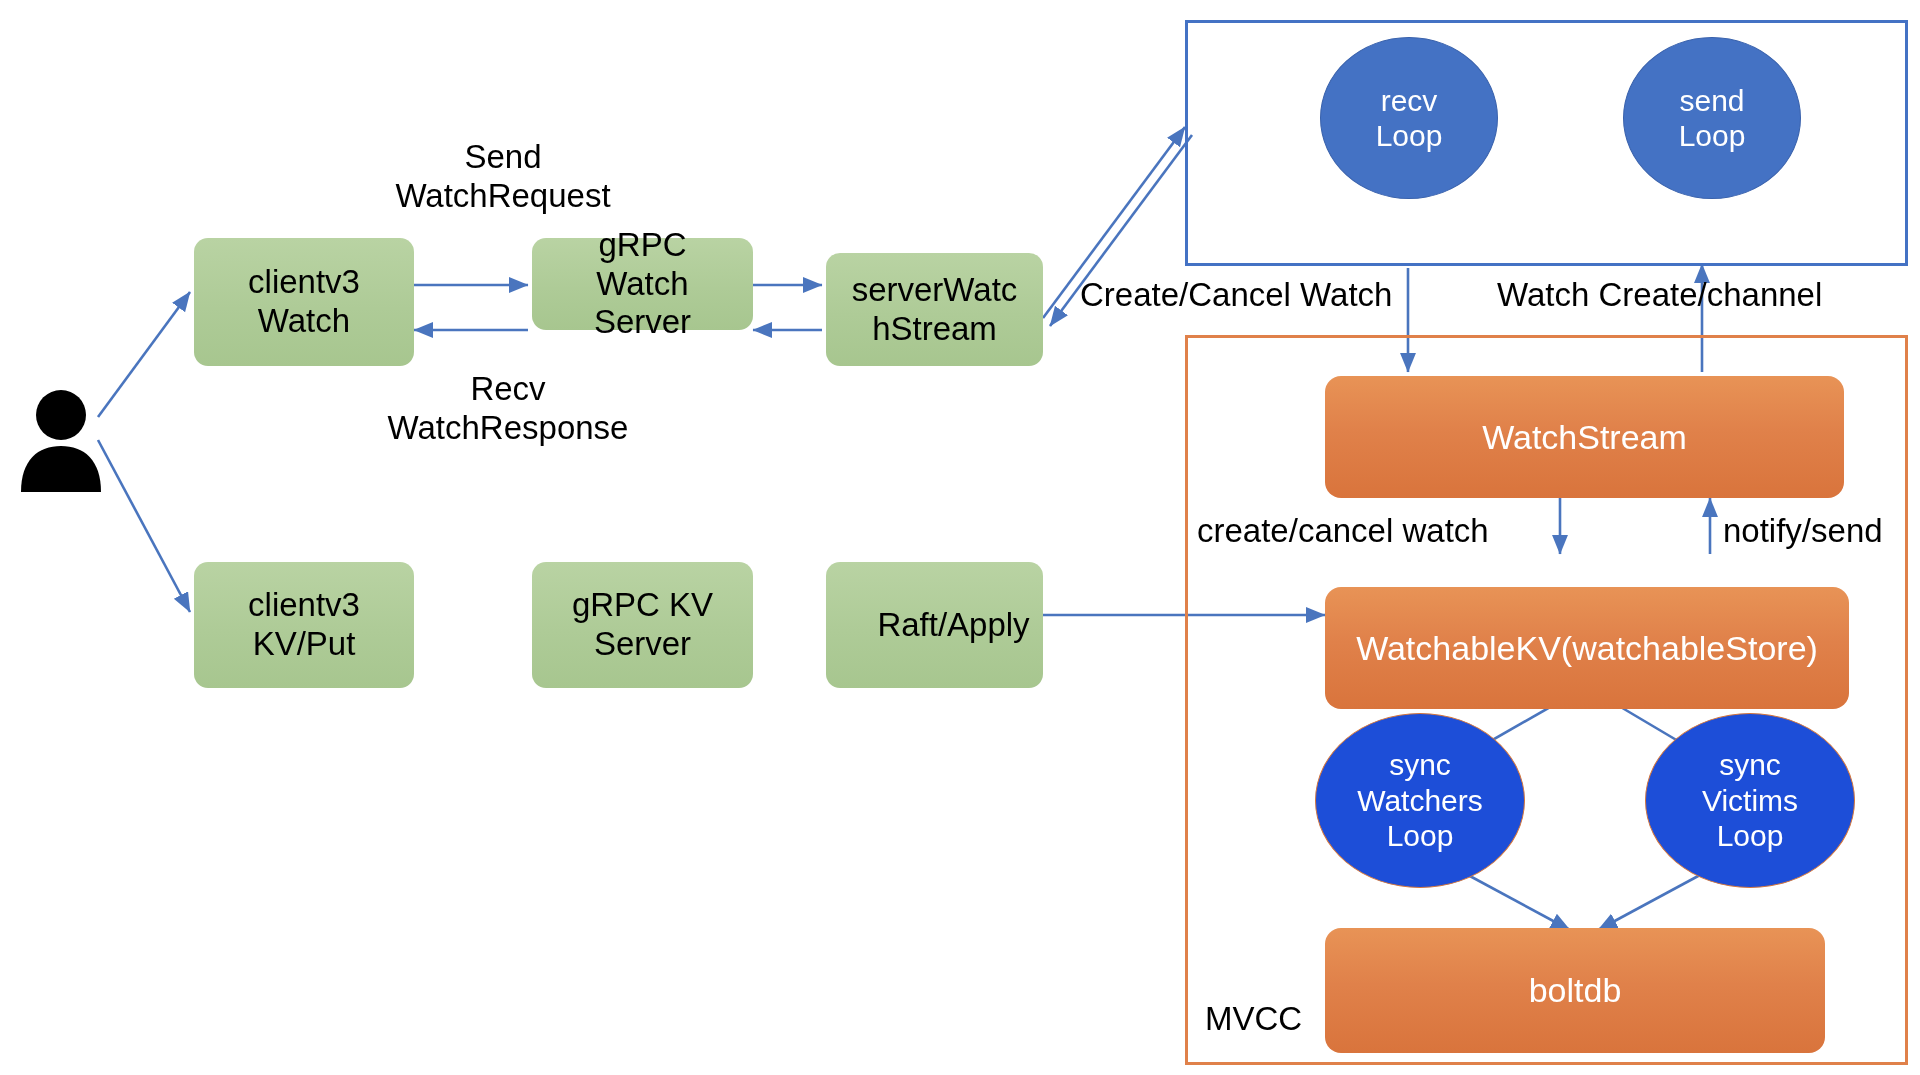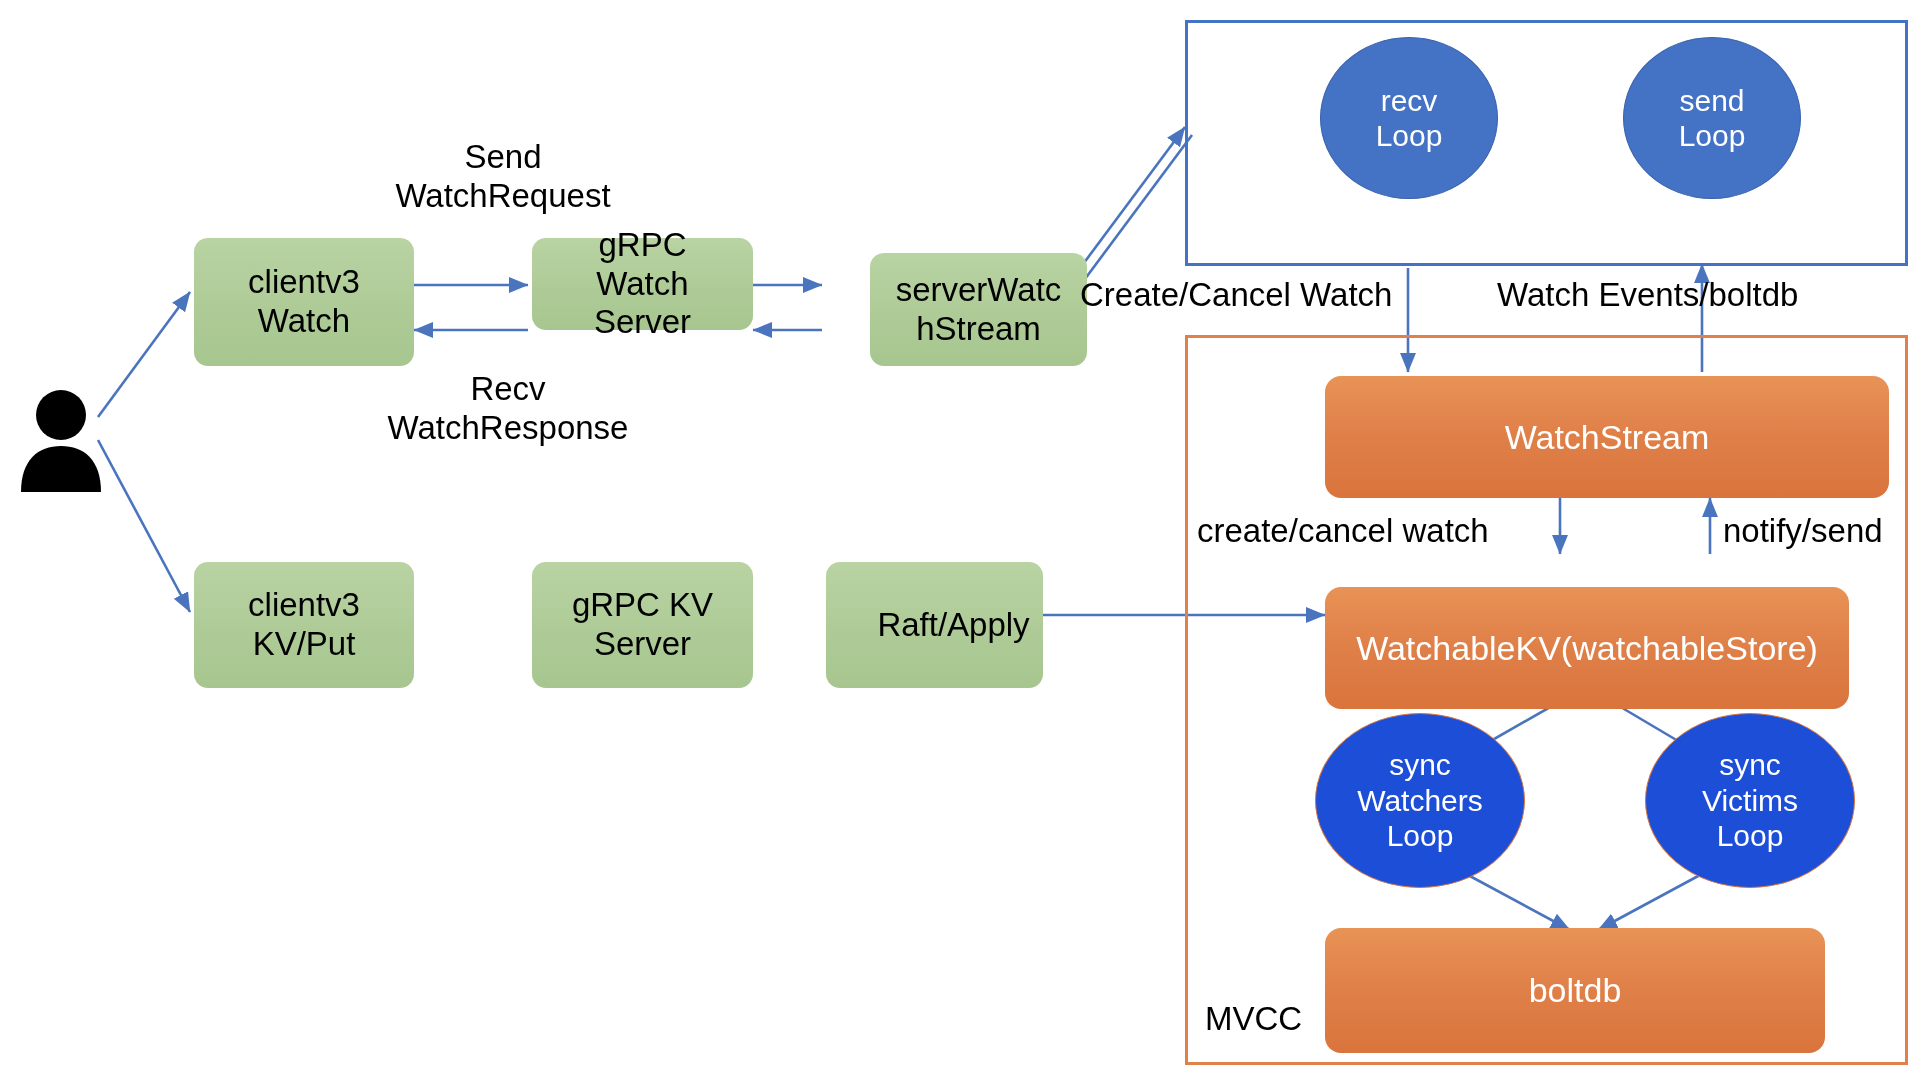--- a/index.html
+++ b/index.html
@@ -142,38 +142,38 @@
   <div class="container-box container-orange" style="left:1185px; top:335px; width:723px; height:730px;"></div>
   <div class="plain-label" style="left:1205px; top:1000px; width:200px;">MVCC</div>
 
   <div class="node green-box" style="left:194px; top:238px; width:220px; height:128px;">clientv3
 Watch</div>
 
   <div class="node green-box" style="left:532px; top:238px; width:221px; height:92px;">gRPC
 Watch
 Server</div>
 
-  <div class="node green-box" style="left:826px; top:253px; width:217px; height:113px;margin-left:44px;">serverWatc
+  <div class="node green-box" style="left:826px; top:253px; width:217px; height:113px;">serverWatc
 hStream</div>
 
   <div class="node green-box" style="left:194px; top:562px; width:220px; height:126px;">clientv3
 KV/Put</div>
 
   <div class="node green-box" style="left:532px; top:562px; width:221px; height:126px;">gRPC KV
 Server</div>
 
   <div class="node green-box" style="left:826px; top:562px; width:217px; height:126px;padding-left:38px;">Raft/Apply</div>
 
   <div class="node blue-circle" style="left:1320px; top:37px; width:178px; height:162px;">recv
 Loop</div>
 
   <div class="node blue-circle" style="left:1623px; top:37px; width:178px; height:162px;">send
 Loop</div>
 
-  <div class="node orange-box" style="left:1325px; top:376px; width:564px; height:122px;">WatchStream</div>
+  <div class="node orange-box" style="left:1325px; top:376px; width:519px; height:122px;">WatchStream</div>
 
   <div class="node orange-box" style="left:1325px; top:558px; width:524px; height:122px;margin-top:29px;">WatchableKV(watchableStore)</div>
 
   <div class="node orange-circle" style="left:1315px; top:713px; width:210px; height:175px;">sync
 Watchers
 Loop</div>
 
   <div class="node orange-circle" style="left:1645px; top:713px; width:210px; height:175px;">sync
 Victims
 Loop</div>
@@ -181,19 +181,19 @@
   <div class="node orange-box" style="left:1325px; top:928px; width:500px; height:125px;">boltdb</div>
 
   <div class="plain-label center" style="left:358px; top:138px; width:290px;">Send
 WatchRequest</div>
 
   <div class="plain-label center" style="left:358px; top:370px; width:300px;">Recv
 WatchResponse</div>
 
   <div class="plain-label" style="left:1080px; top:276px; width:330px;">Create/Cancel Watch</div>
 
-  <div class="plain-label" style="left:1497px; top:276px; width:345px;">Watch Events/boltdb</div>
+  <div class="plain-label" style="left:1497px; top:276px; width:345px;">Watch Create/channel</div>
 
   <div class="plain-label" style="left:1197px; top:512px; width:320px;">create/cancel watch</div>
 
   <div class="plain-label" style="left:1723px; top:512px; width:210px;">notify/send</div>
 
 </div>
 
 </body></html>

